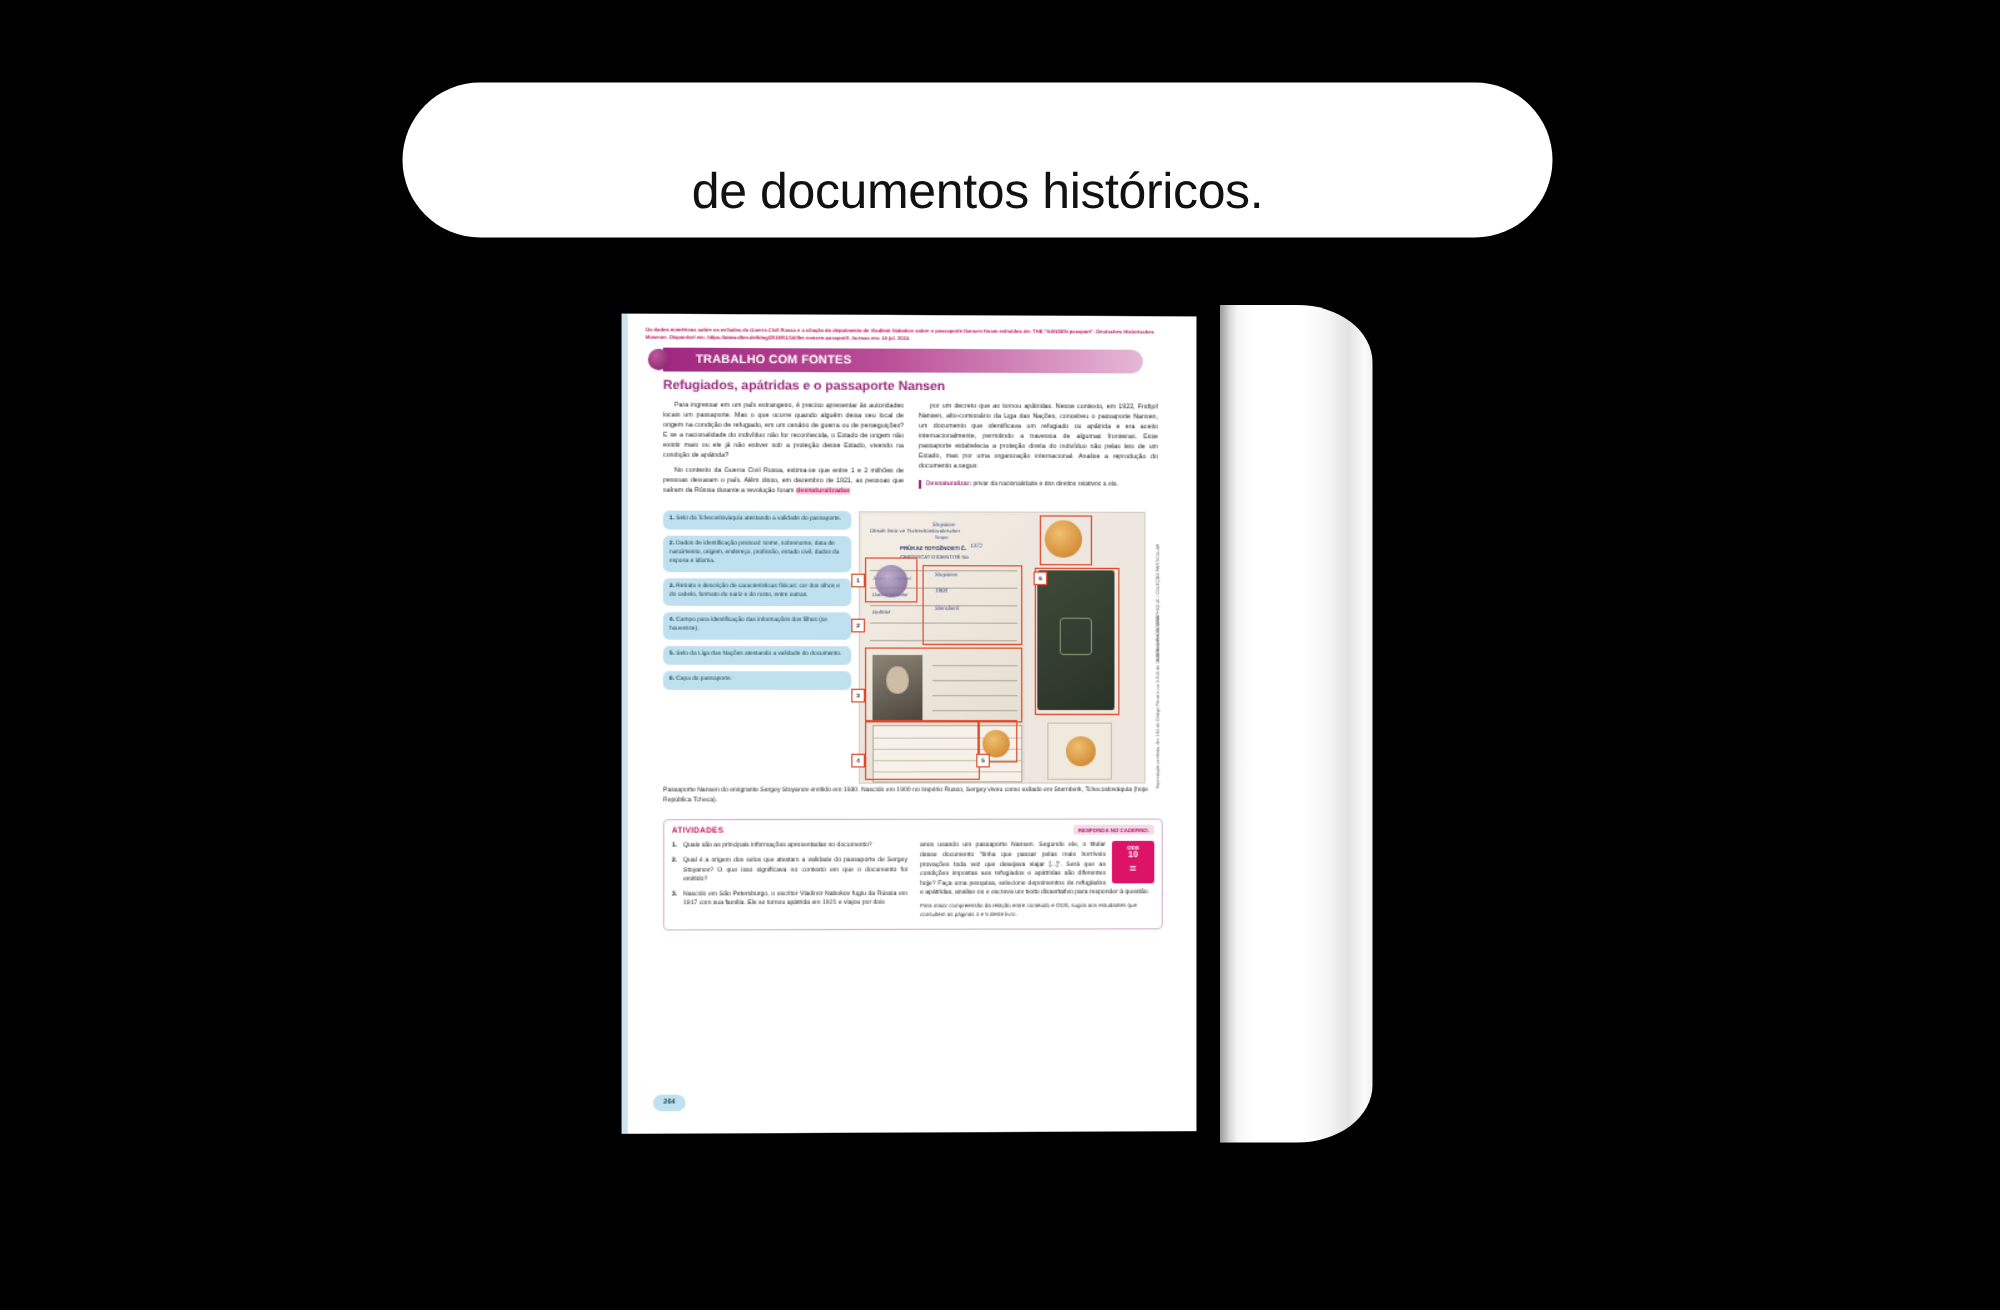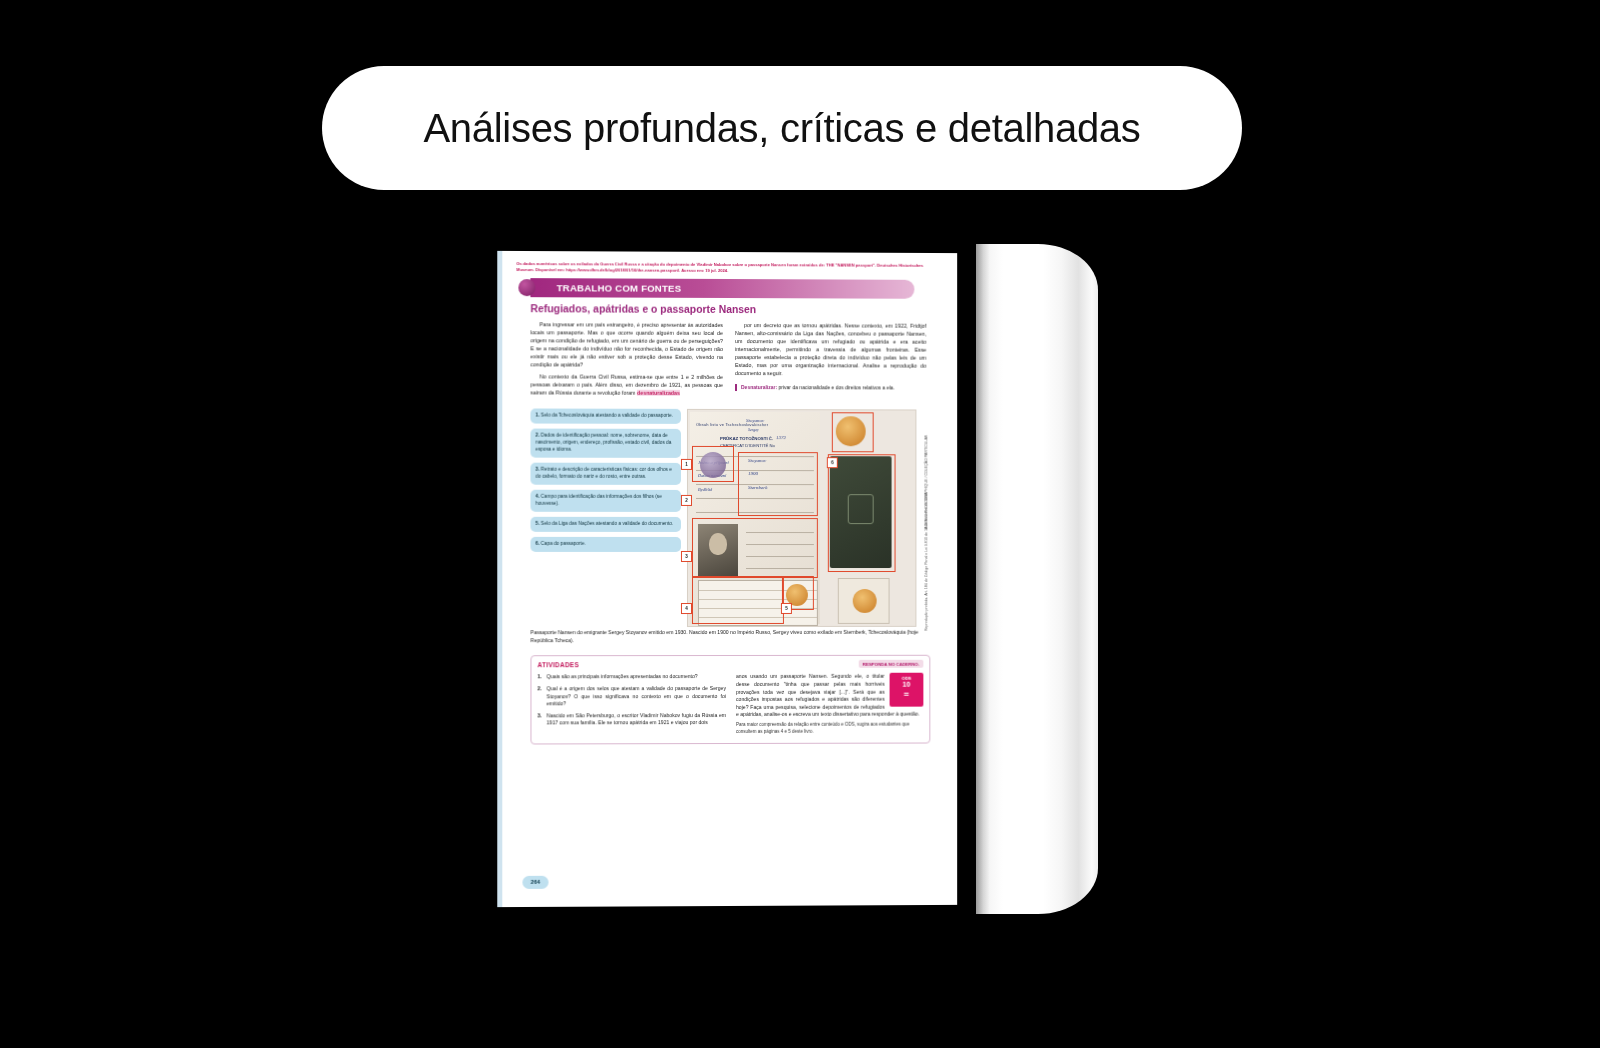--- a/index.html
+++ b/index.html
@@ -423,21 +423,22 @@
     font-weight: bold;
     text-align: center;
     line-height: 13px;
   }
 </style>
 </head>
 <body>
 
 <div class="headline-pill">
   <div class="headline-text">
-    <span>Análises profundas, críticas e detalhadas</span><br>
+    <br>
+    <span>de documentos históricos.</span>
   </div>
 </div>
 
 <div class="book">
   <div class="book-roll"></div>
 
   <div class="page">
     <div class="page-inner">
 
       <div class="source-credit">Os dados numéricos sobre os exilados da Guerra Civil Russa e a citação do depoimento de Vladimir Nabokov sobre o passaporte Nansen foram extraídos de: THE "NANSEN passport". Deutsches Historisches Museum. Disponível em: https://www.dhm.de/blog/2018/01/16/the-nansen-passport/. Acesso em: 19 jul. 2024.</div>

